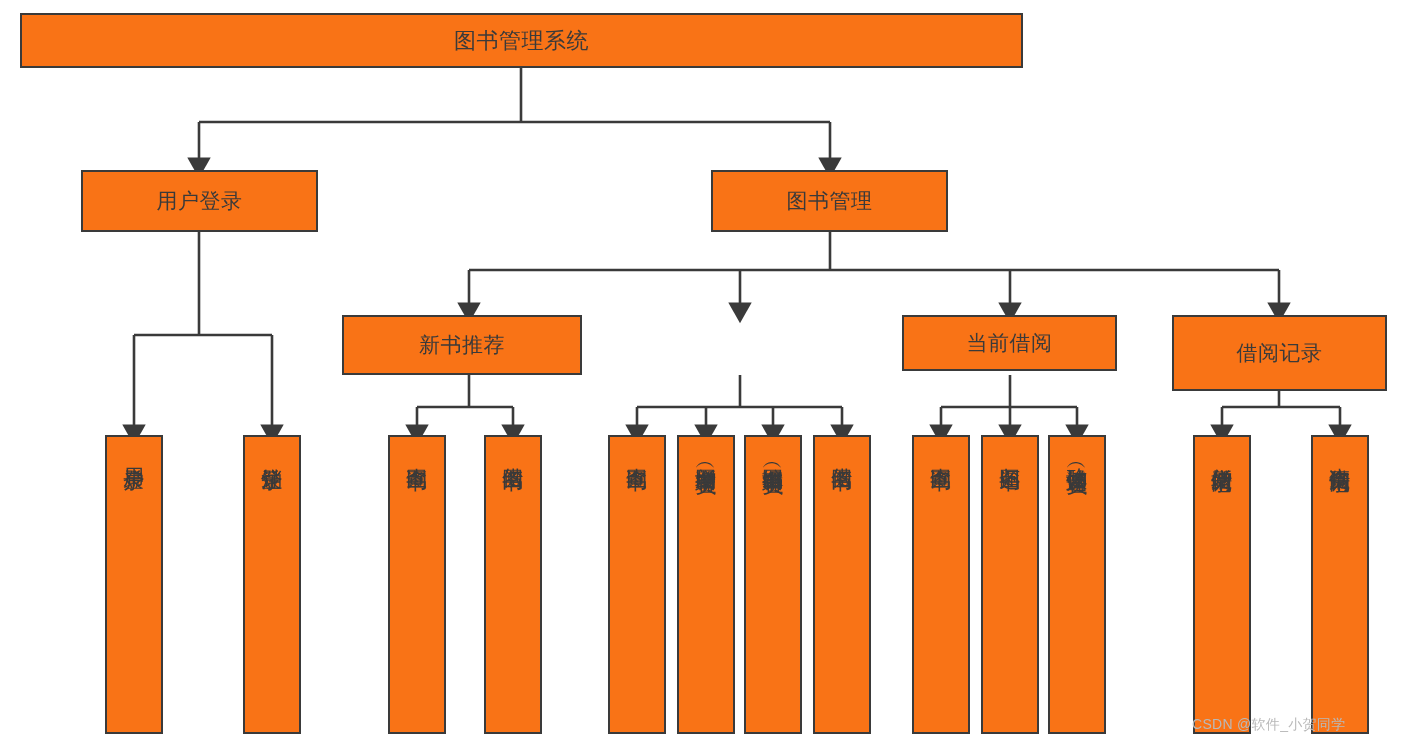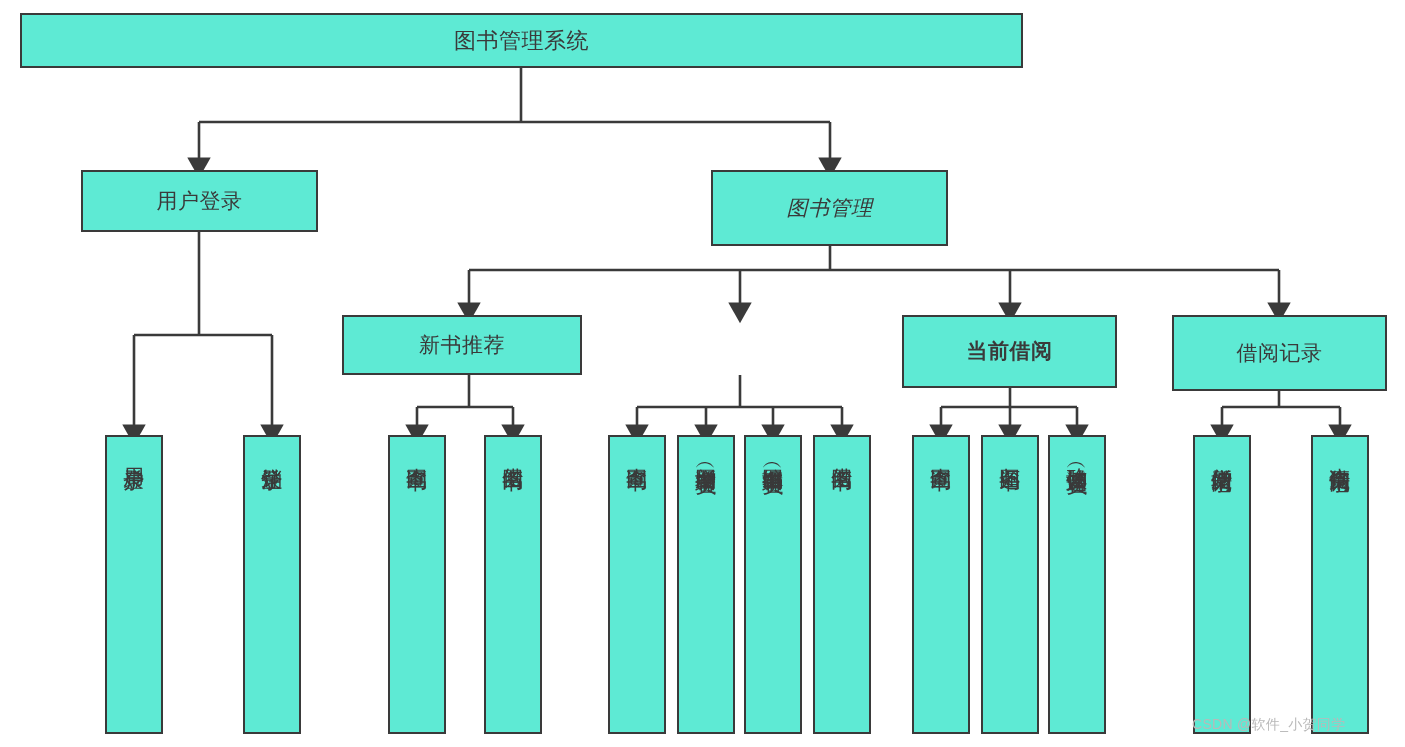--- a/index.html
+++ b/index.html
@@ -20,21 +20,21 @@
   svg#edges {
     position: absolute;
     left: 0;
     top: 0;
     width: 1405px;
     height: 747px;
   }
   .node {
     position: absolute;
     box-sizing: border-box;
-    background: #5eead4;
+    background: #f97316;
     border: 2px solid #3a3a3a;
     display: flex;
     align-items: center;
     justify-content: center;
     z-index: 2;
   }
   .node .lbl {
     color: #3a3a3a;
     font-size: 21px;
     line-height: 1.18;
@@ -121,28 +121,28 @@
     </g>
   </svg>
 
   <div class="node root" style="left:20px; top:13px; width:1003px; height:55px;">
     <span class="lbl">图书管理系统</span>
   </div>
 
   <div class="node" style="left:81px; top:170px; width:237px; height:62px;">
     <span class="lbl">用户登录</span>
   </div>
-  <div class="node" style="left:711px; top:170px; width:237px; height:76px;font-style:italic;">
+  <div class="node" style="left:711px; top:170px; width:237px; height:62px;">
     <span class="lbl">图书管理</span>
   </div>
 
   <div class="node" style="left:342px; top:315px; width:240px; height:60px;">
     <span class="lbl">新书推荐</span>
   </div>
-  <div class="node" style="left:902px; top:315px; width:215px; height:73px;font-weight:bold;">
+  <div class="node" style="left:902px; top:315px; width:215px; height:56px;">
     <span class="lbl">当前借阅</span>
   </div>
   <div class="node" style="left:1172px; top:315px; width:215px; height:76px;font-family:Liberation Serif, serif;">
     <span class="lbl">借阅记录</span>
   </div>
 
   <div class="node leaf" style="left:105px; top:435px; width:58px; height:299px;">
     <span class="lbl">用户登录</span>
   </div>
   <div class="node leaf" style="left:243px; top:435px; width:58px; height:299px;">

